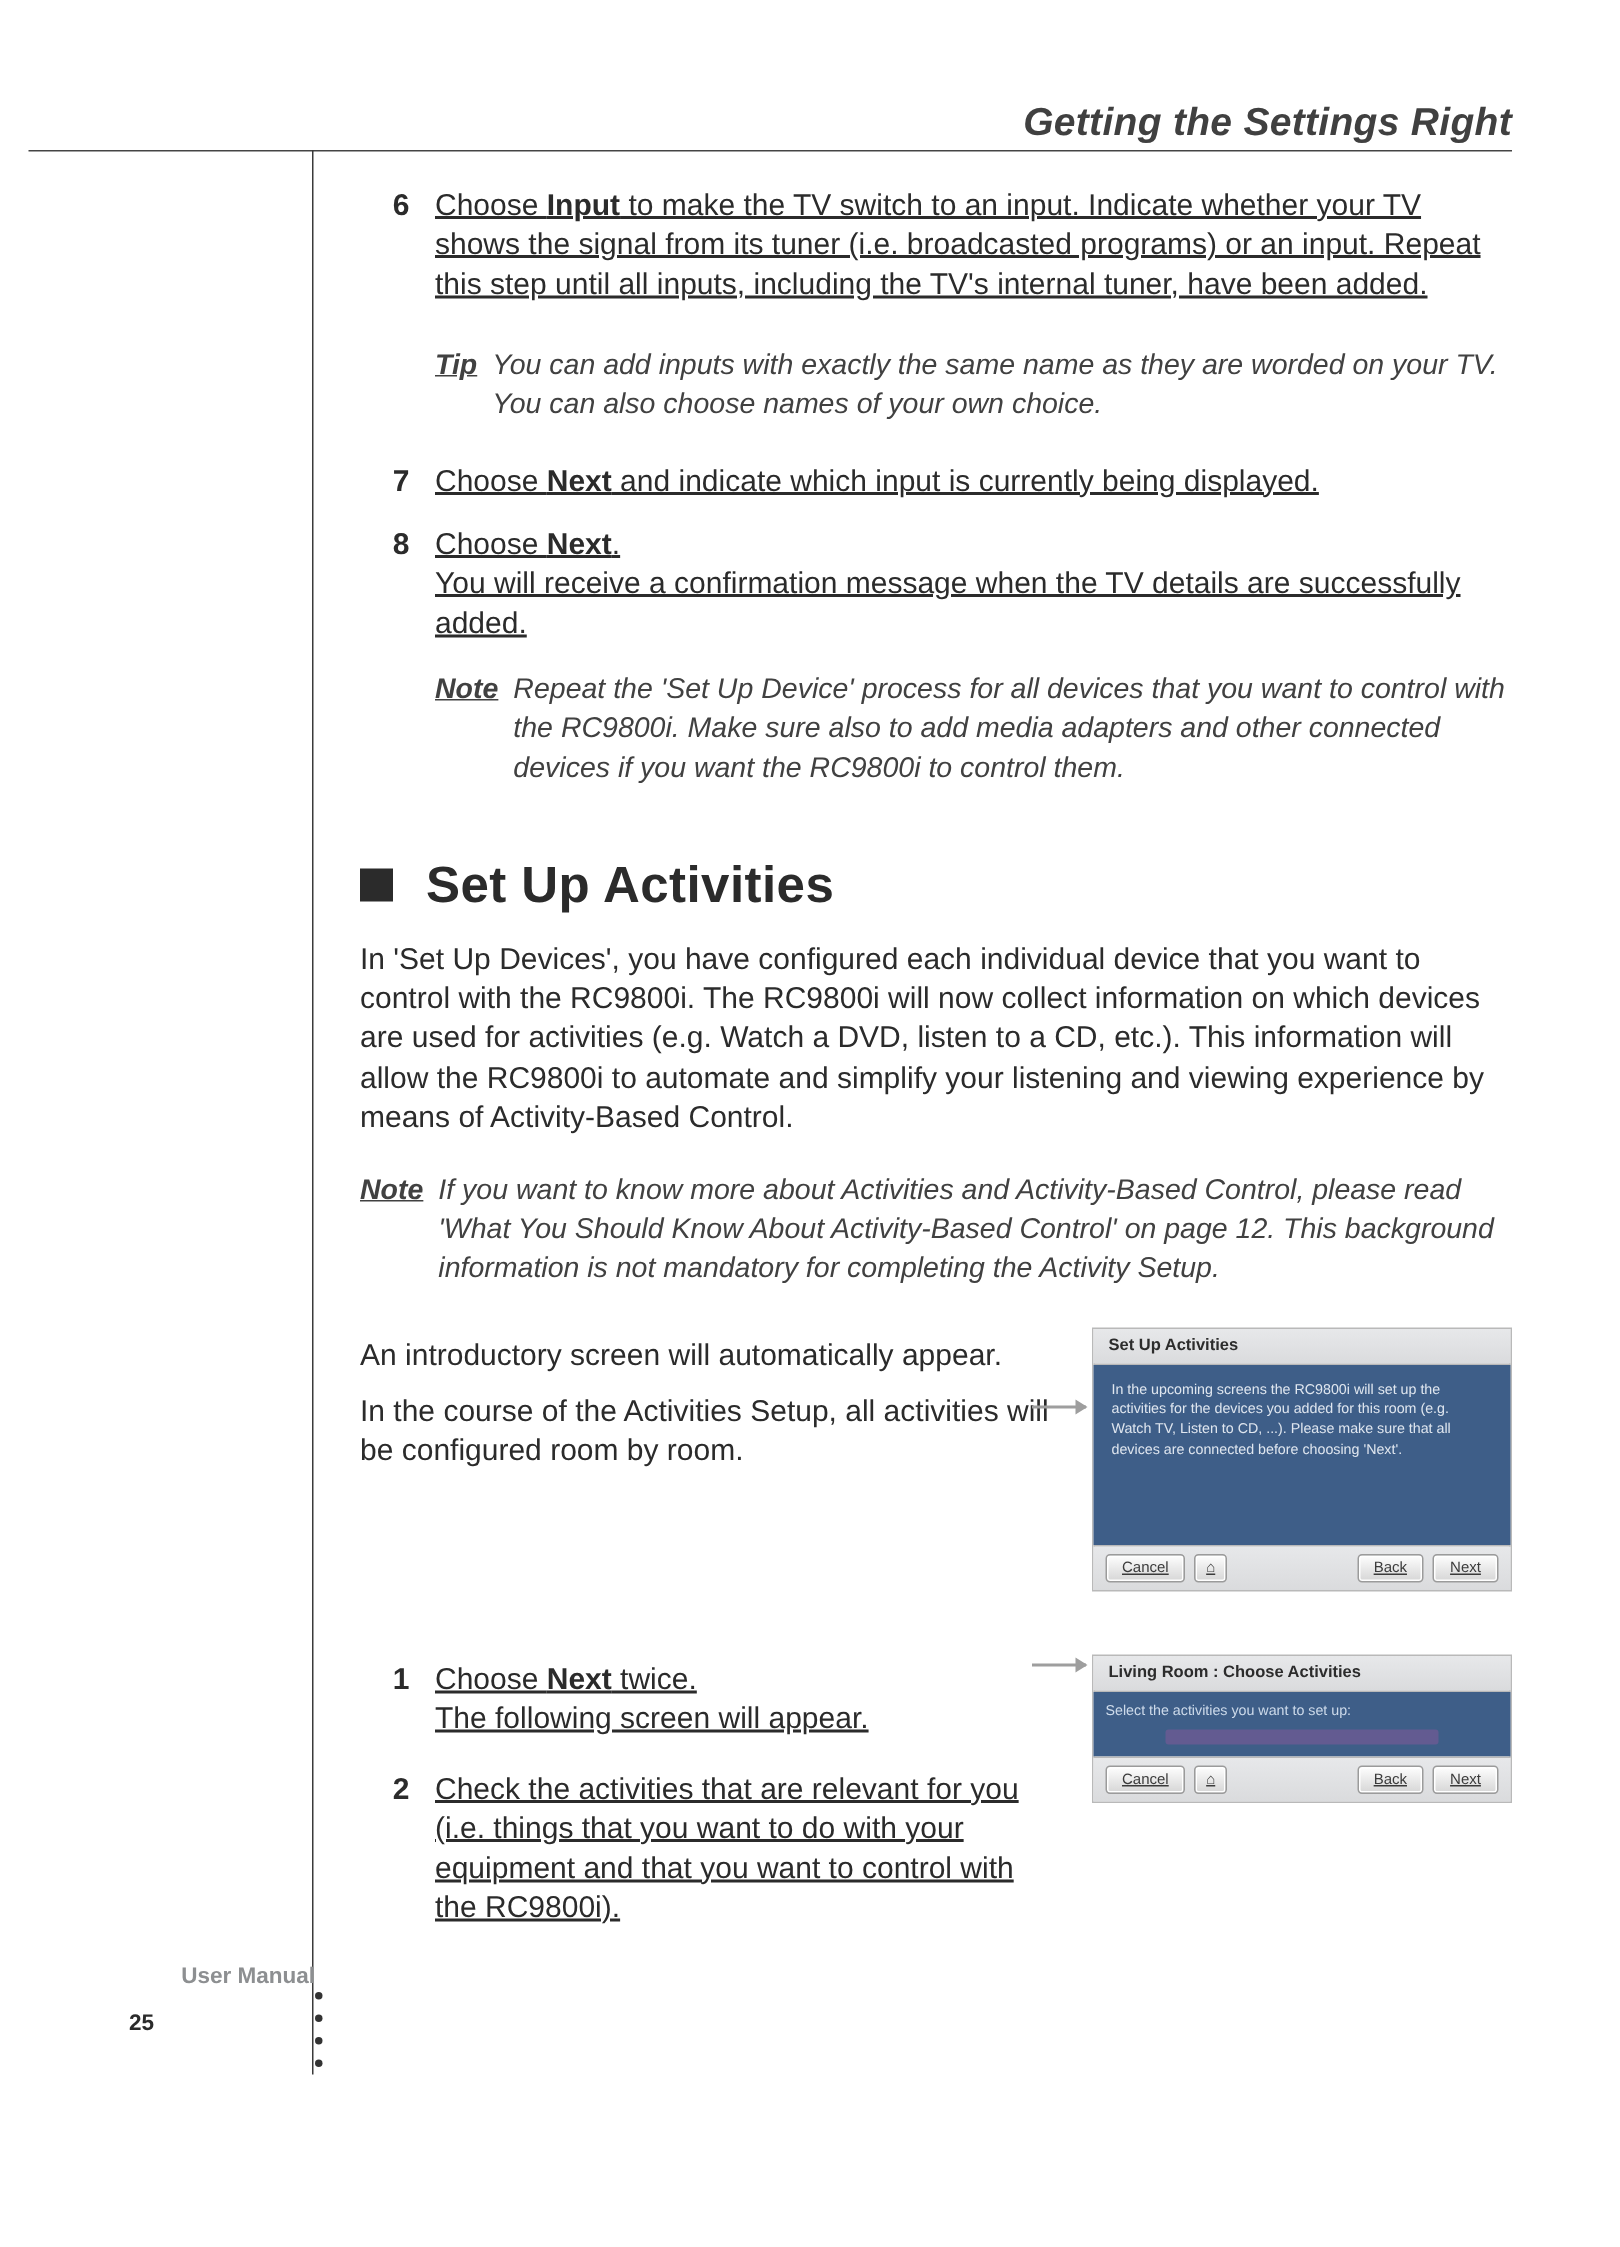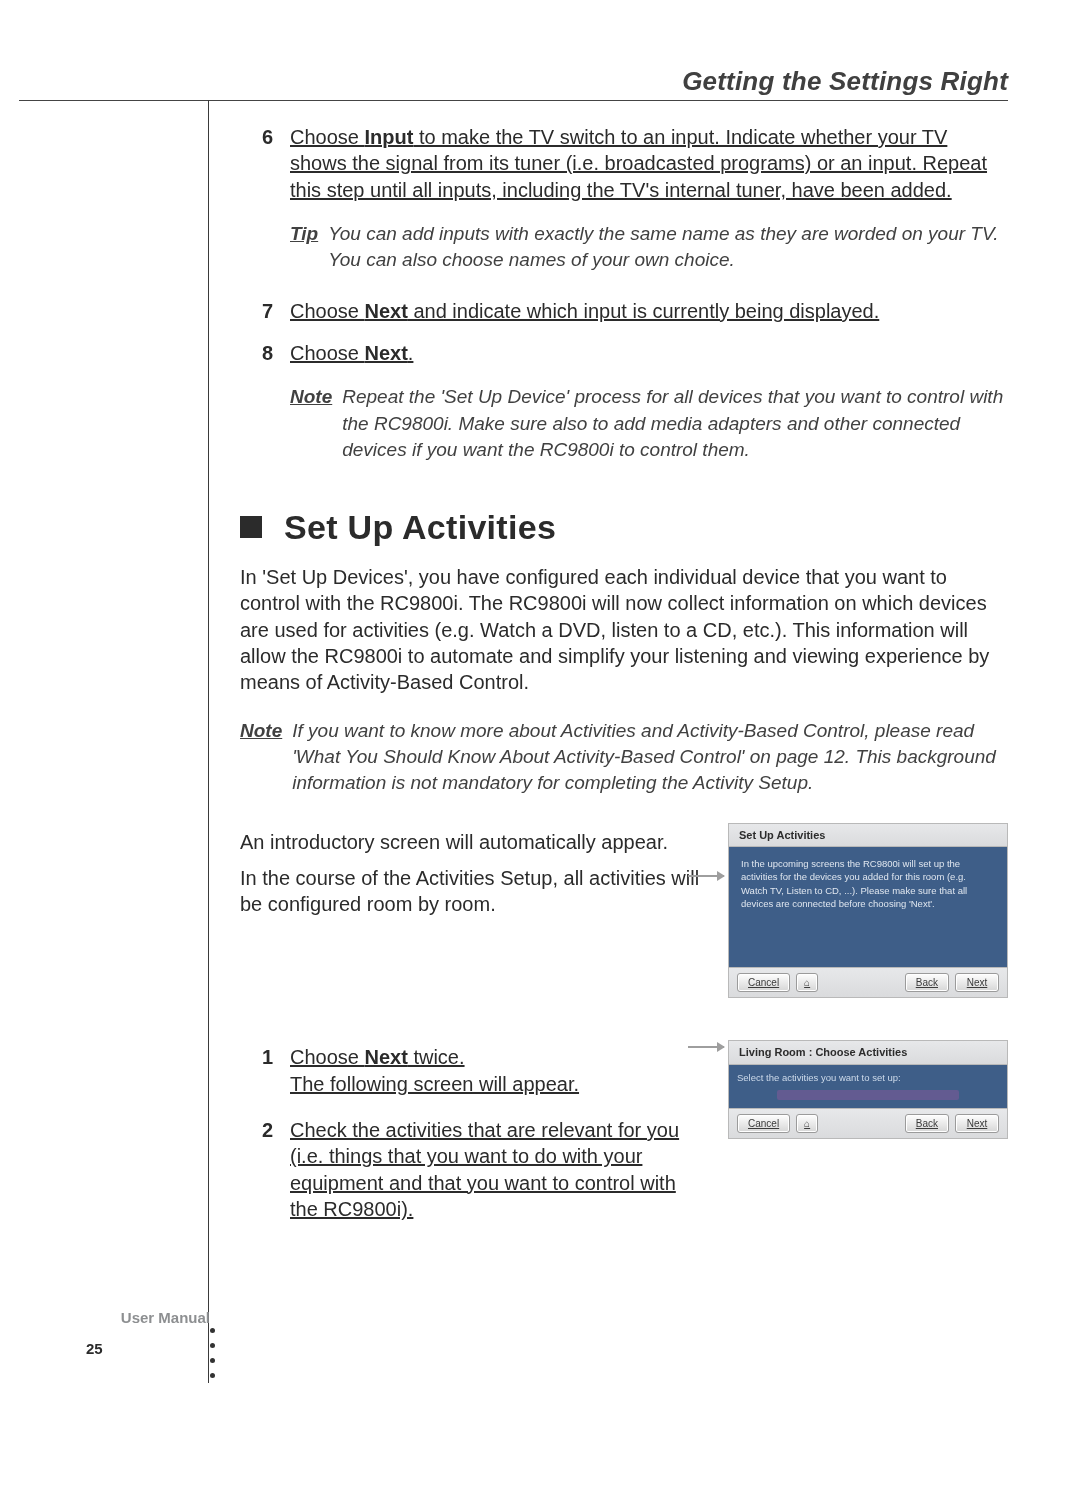--- a/index.html
+++ b/index.html
@@ -55,21 +55,21 @@
     min-width: 50px;
     font-weight: 700;
     font-size: 20px;
     text-align: right;
     padding-right: 17px;
   }
   .step-body { flex: 1; text-decoration: underline; }
   .step-body .bold { font-weight: 700; }
   .callout {
     display: flex;
-    margin-top: 18px;
+    margin-top: 28px;
     font-style: italic;
     font-size: 19px;
     line-height: 1.38;
     color: #414141;
   }
   .callout.indent { padding-left: 50px; }
   .callout-label {
     font-weight: 700;
     text-decoration: underline;
     margin-right: 10px;
@@ -264,20 +264,21 @@
       <div class="step-num">7</div>
       <div class="step-body">
         <span>Choose </span><span class="bold">Next</span><span> and indicate which input is currently being displayed.</span>
       </div>
     </div>
 
     <div class="step">
       <div class="step-num">8</div>
       <div class="step-body">
         <span>Choose </span><span class="bold">Next</span><span>.</span>
+        <div>You will receive a confirmation message when the TV details are successfully added.</div>
       </div>
     </div>
 
     <div class="callout indent" style="margin-top:18px;">
       <span class="callout-label">Note</span>
       <span class="callout-text">Repeat the 'Set Up Device' process for all devices that you want to control with the RC9800i. Make sure also to add media adapters and other connected devices if you want the RC9800i to control them.</span>
     </div>
 
     <div class="h2-row">
       <div class="h2-square"></div>

